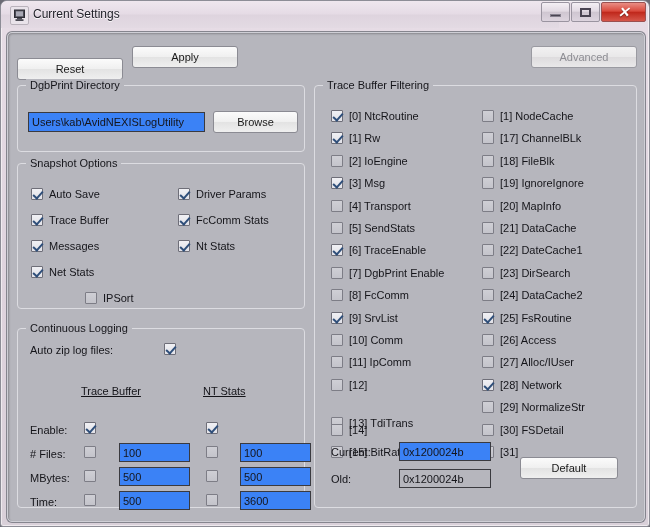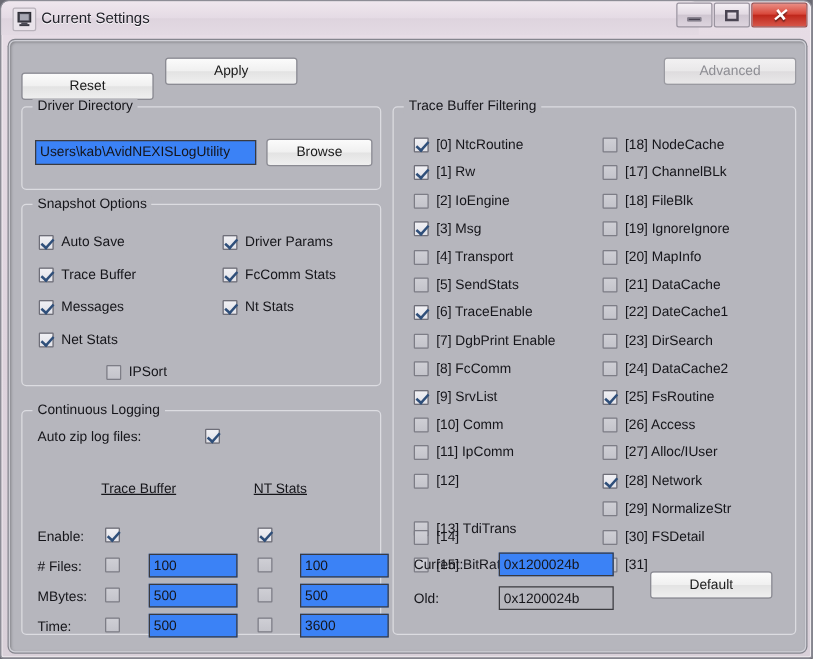--- a/index.html
+++ b/index.html
@@ -143,21 +143,21 @@
     </div>
   </div>
 
   <div id="client">
 
     <div class="btn" style="left:9px;top:13px;width:106px;height:22px;margin-top:12px;">Reset</div>
     <div class="btn" style="left:124px;top:13px;width:106px;height:22px;">Apply</div>
     <div class="btn disabled" style="left:523px;top:13px;width:106px;height:22px;">Advanced</div>
 
     <div class="group" style="left:9px;top:52px;width:288px;height:67px;">
-      <span class="group-title">Driver Directory</span>
+      <span class="group-title">DgbPrint Directory</span>
       <div class="tf" style="left:10px;top:26px;width:177px;height:20px;">Users\kab\AvidNEXISLogUtility</div>
       <div class="btn" style="left:195px;top:25px;width:85px;height:22px;">Browse</div>
     </div>
 
     <div class="group" style="left:9px;top:130px;width:288px;height:146px;">
       <span class="group-title">Snapshot Options</span>
 
       <div class="cb" style="left:13px;top:24px;">
         <span class="cb-box on"></span>
         <span class="cb-label">Auto Save</span>
@@ -290,21 +290,21 @@
             <span class="cb-label">[14]</span>
           </div>
           <div class="cb" style="left: 16px; top: 360px;">
             <span class="cb-box"></span>
             <span class="cb-label">[15] BitRate</span>
           </div>
         </div>
       <div id="tbf-right">
           <div class="cb" style="left: 167px; top: 24px;">
             <span class="cb-box"></span>
-            <span class="cb-label">[18] NodeCache</span>
+            <span class="cb-label">[1] NodeCache</span>
           </div>
           <div class="cb" style="left: 167px; top: 46px;">
             <span class="cb-box"></span>
             <span class="cb-label">[17] ChannelBLk</span>
           </div>
           <div class="cb" style="left: 167px; top: 69px;">
             <span class="cb-box"></span>
             <span class="cb-label">[18] FileBlk</span>
           </div>
           <div class="cb" style="left: 167px; top: 91px;">

